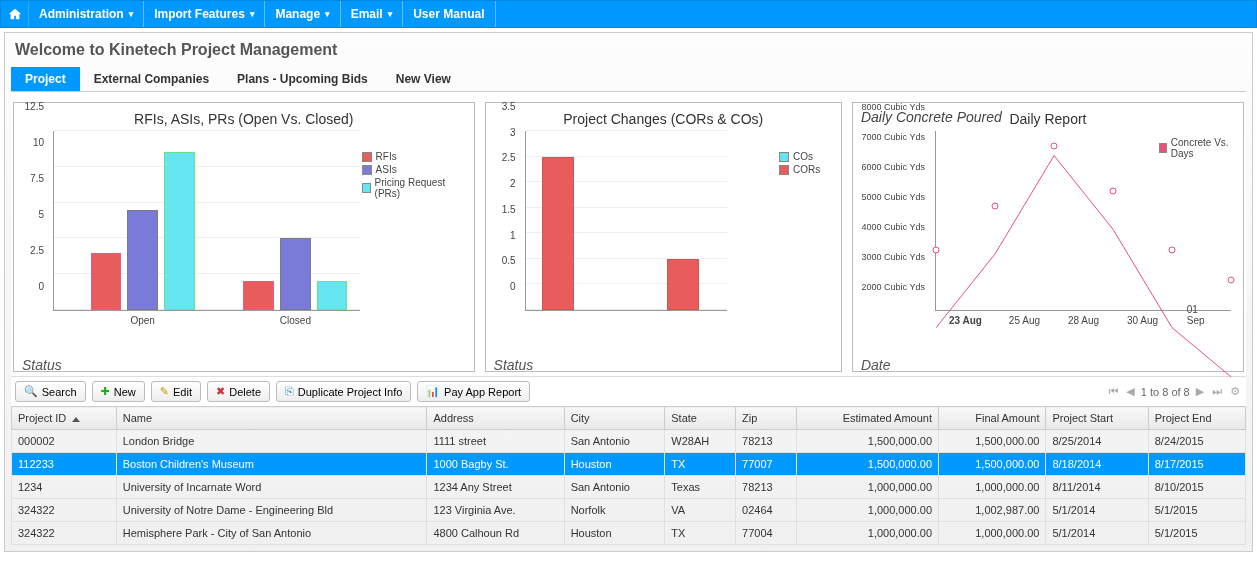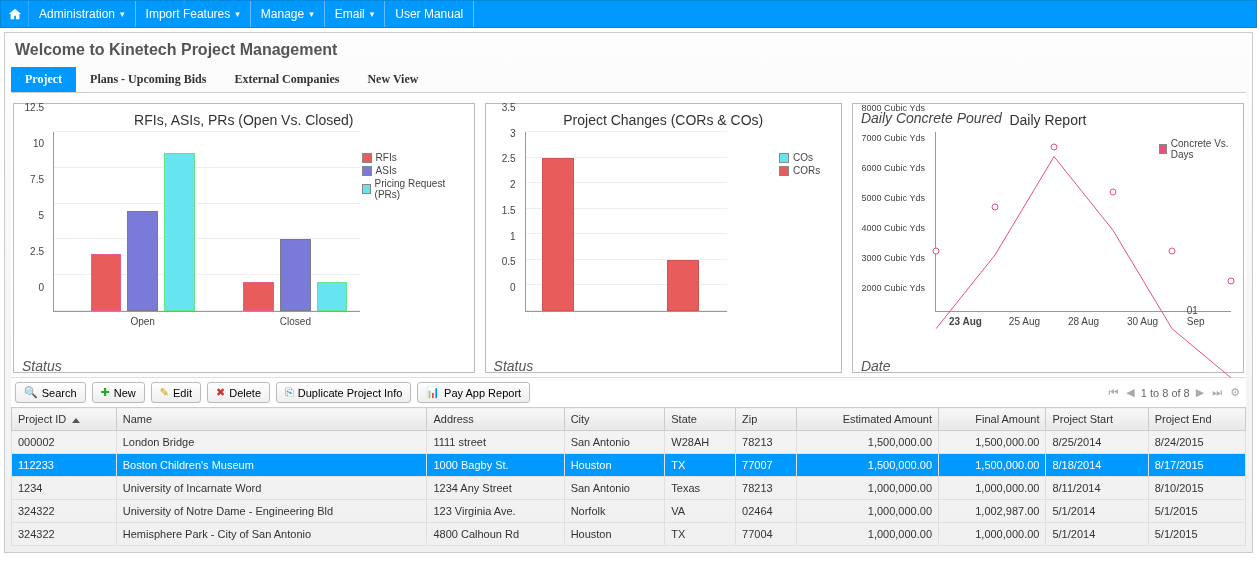--- a/index.html
+++ b/index.html
@@ -1,26 +1,26 @@
 <!DOCTYPE html>
 <html><head>
 <meta charset="utf-8">
 <style>
   * { box-sizing: border-box; margin: 0; padding: 0; }
   body { font-family: Arial, Helvetica, sans-serif; font-size: 12px; background: #fff; width: 1257px; }
   
   .topnav { background: #0099ff; height: 28px; display: flex; align-items: stretch; border: 1px solid #0088dd; }
   .topnav .home { width: 28px; display:flex; align-items:center; justify-content:center; border-right:1px solid #33aaff; color:#fff; cursor:pointer; }
-  .topnav .nav-item { padding: 4px 10px; display:flex; align-items:center; color:#fff; font-weight:normal; font-size:12px; border-right:1px solid #66bbff; cursor:pointer; }
+  .topnav .nav-item { padding: 4px 10px; display:flex; align-items:center; color:#fff; font-weight:bold; font-size:12px; border-right:1px solid #66bbff; cursor:pointer; }
   .topnav .nav-item .caret { margin-left:5px; font-size:9px; }
   
   .page { margin: 4px; border: 1px solid #ccc; background: linear-gradient(#fdfdfd,#f0f0f0); padding: 6px; }
   .page-title { font-size: 16px; font-weight:bold; color:#555; padding: 2px 4px 8px 4px; }
   
-  .tabs { border-bottom: 1px solid #ccc; display:flex;font-family:Liberation Serif, serif; }
+  .tabs { border-bottom: 1px solid #ccc; display:flex; }
   .tabs .tab { padding: 5px 14px; font-size: 12px; font-weight:bold; color:#333; cursor:pointer; }
   .tabs .tab.active { background:#0099ff; color:#fff; }
   
   .charts-row { display:flex; gap:10px; padding:10px 2px 4px 2px; background:#fff; }
   .chart-box { border:1px solid #bbb; flex:1; position:relative; padding:4px; background:#fff; height:270px; }
   .chart-title { text-align:center; font-size:14px; color:#333; padding:4px 0; }
   
   .chart-body { position:relative; width:100%; height:200px; }
   .y-labels { position:absolute; left:0; top:0; bottom:20px; width:30px; }
   .y-labels span { position:absolute; right:4px; font-size:10px; color:#444; transform:translateY(-50%); }
@@ -81,22 +81,22 @@
   <div class="nav-item">
       <span>User Manual</span>
     </div>
 </div>
 
 <div class="page">
   <div class="page-title">Welcome to Kinetech Project Management</div>
 
   <div class="tabs">
     <div class="tab active">Project</div>
+    <div class="tab">External Companies</div>
     <div class="tab">Plans - Upcoming Bids</div>
-    <div class="tab">External Companies</div>
     <div class="tab">New View</div>
   </div>
 
   <div class="charts-row">
 
     <div class="chart-box" style="flex:1.3">
       <div class="chart-title">RFIs, ASIs, PRs (Open Vs. Closed)</div>
       <div class="chart-body">
         <div class="y-labels" id="c1-y">
             <span style="bottom: 14px;">0</span>

